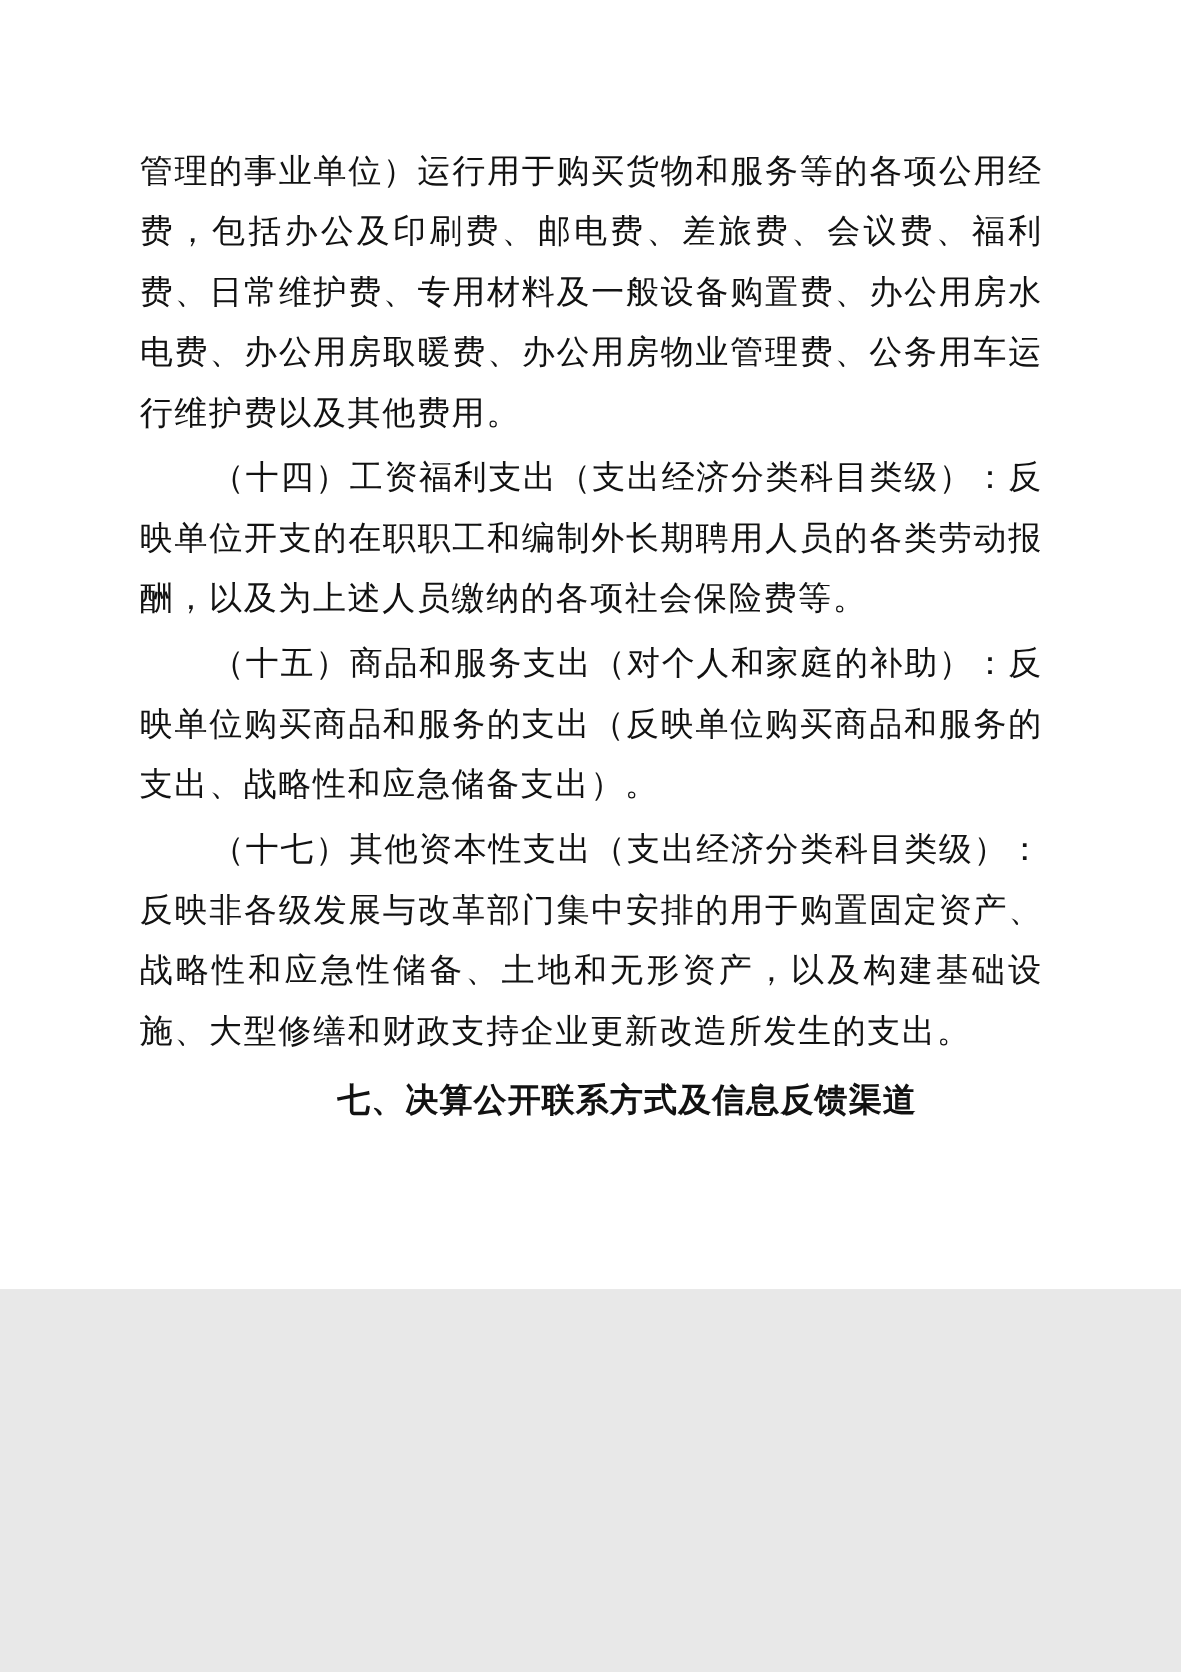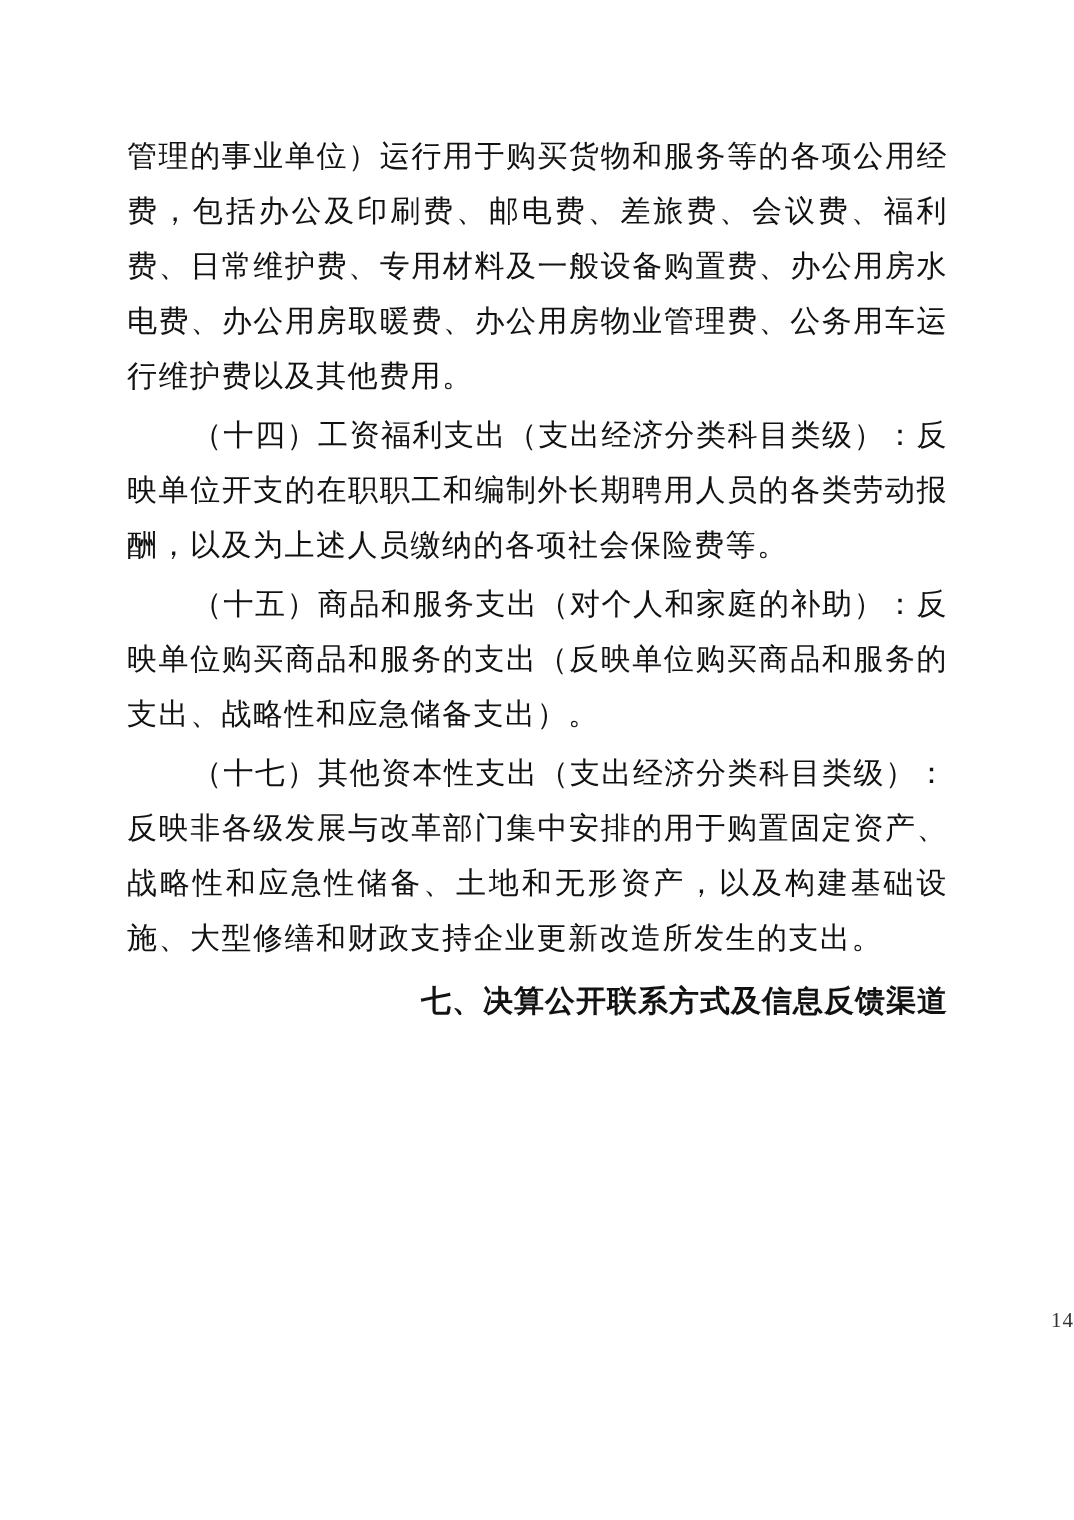--- a/index.html
+++ b/index.html
@@ -1,20 +1,20 @@
 <!DOCTYPE html>
 <html><head>
 <meta charset="utf-8">
 <style>
   * { margin: 0; padding: 0; box-sizing: border-box; }
   html, body { background: #e8e8e8; }
   .page {
     position: relative;
     width: 1074px;
-    height: 1520px;
+    height: 1172px;
     margin: 0 auto;
     background: #ffffff;
     color: #121212;
     font-family: "Liberation Serif", "DejaVu Serif", serif;
     overflow: hidden;
   }
   .content {
     position: absolute;
     left: 127px;
     top: 128px;
@@ -32,21 +32,21 @@
   .lead { font-weight: normal; }
   .section-heading {
     font-family: "Liberation Sans", "DejaVu Sans", sans-serif;
     font-weight: bold;
     font-size: 30px;
     line-height: 55px;
     letter-spacing: 1px;
     text-indent: 65px;
     margin-top: 8px;
     margin-bottom: 4px;
-    text-align: right;
+    text-align: center;
   }
   .page-number {
     position: absolute;
     top: 1308px;
     left: 0;
     width: 100%;
     text-align: right;
     font-size: 21px;
     letter-spacing: 1px;
     color: #333333;

